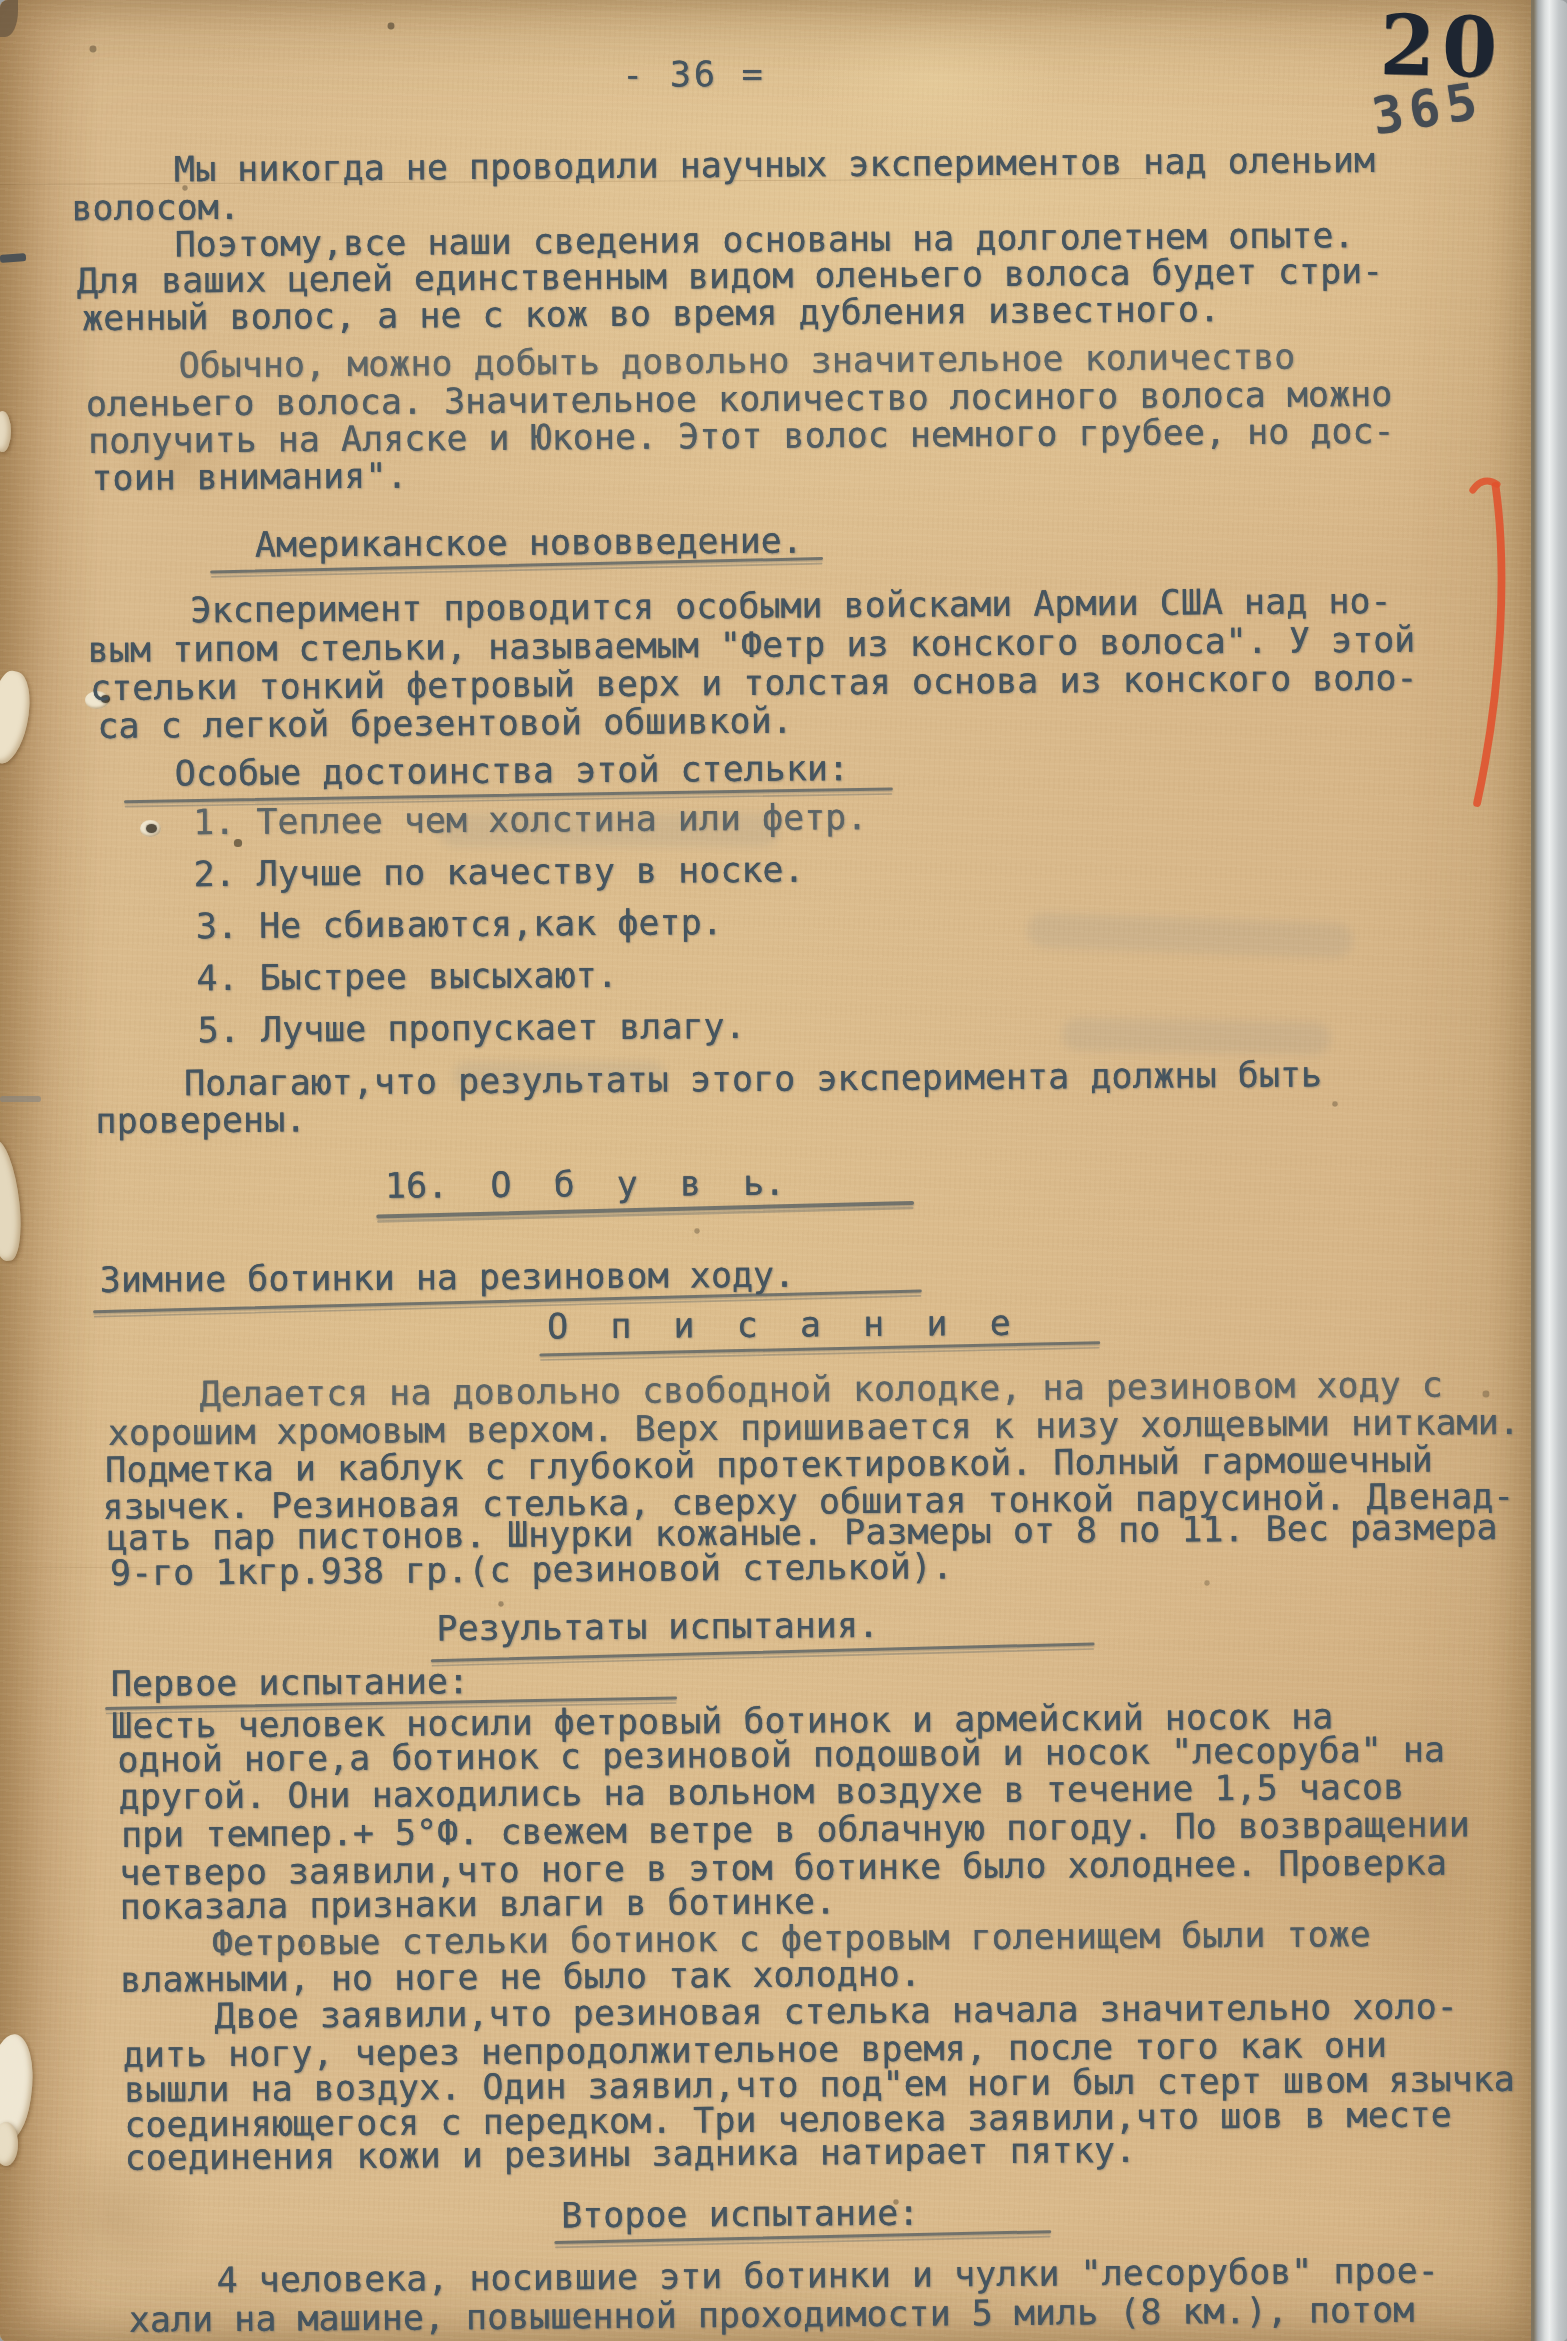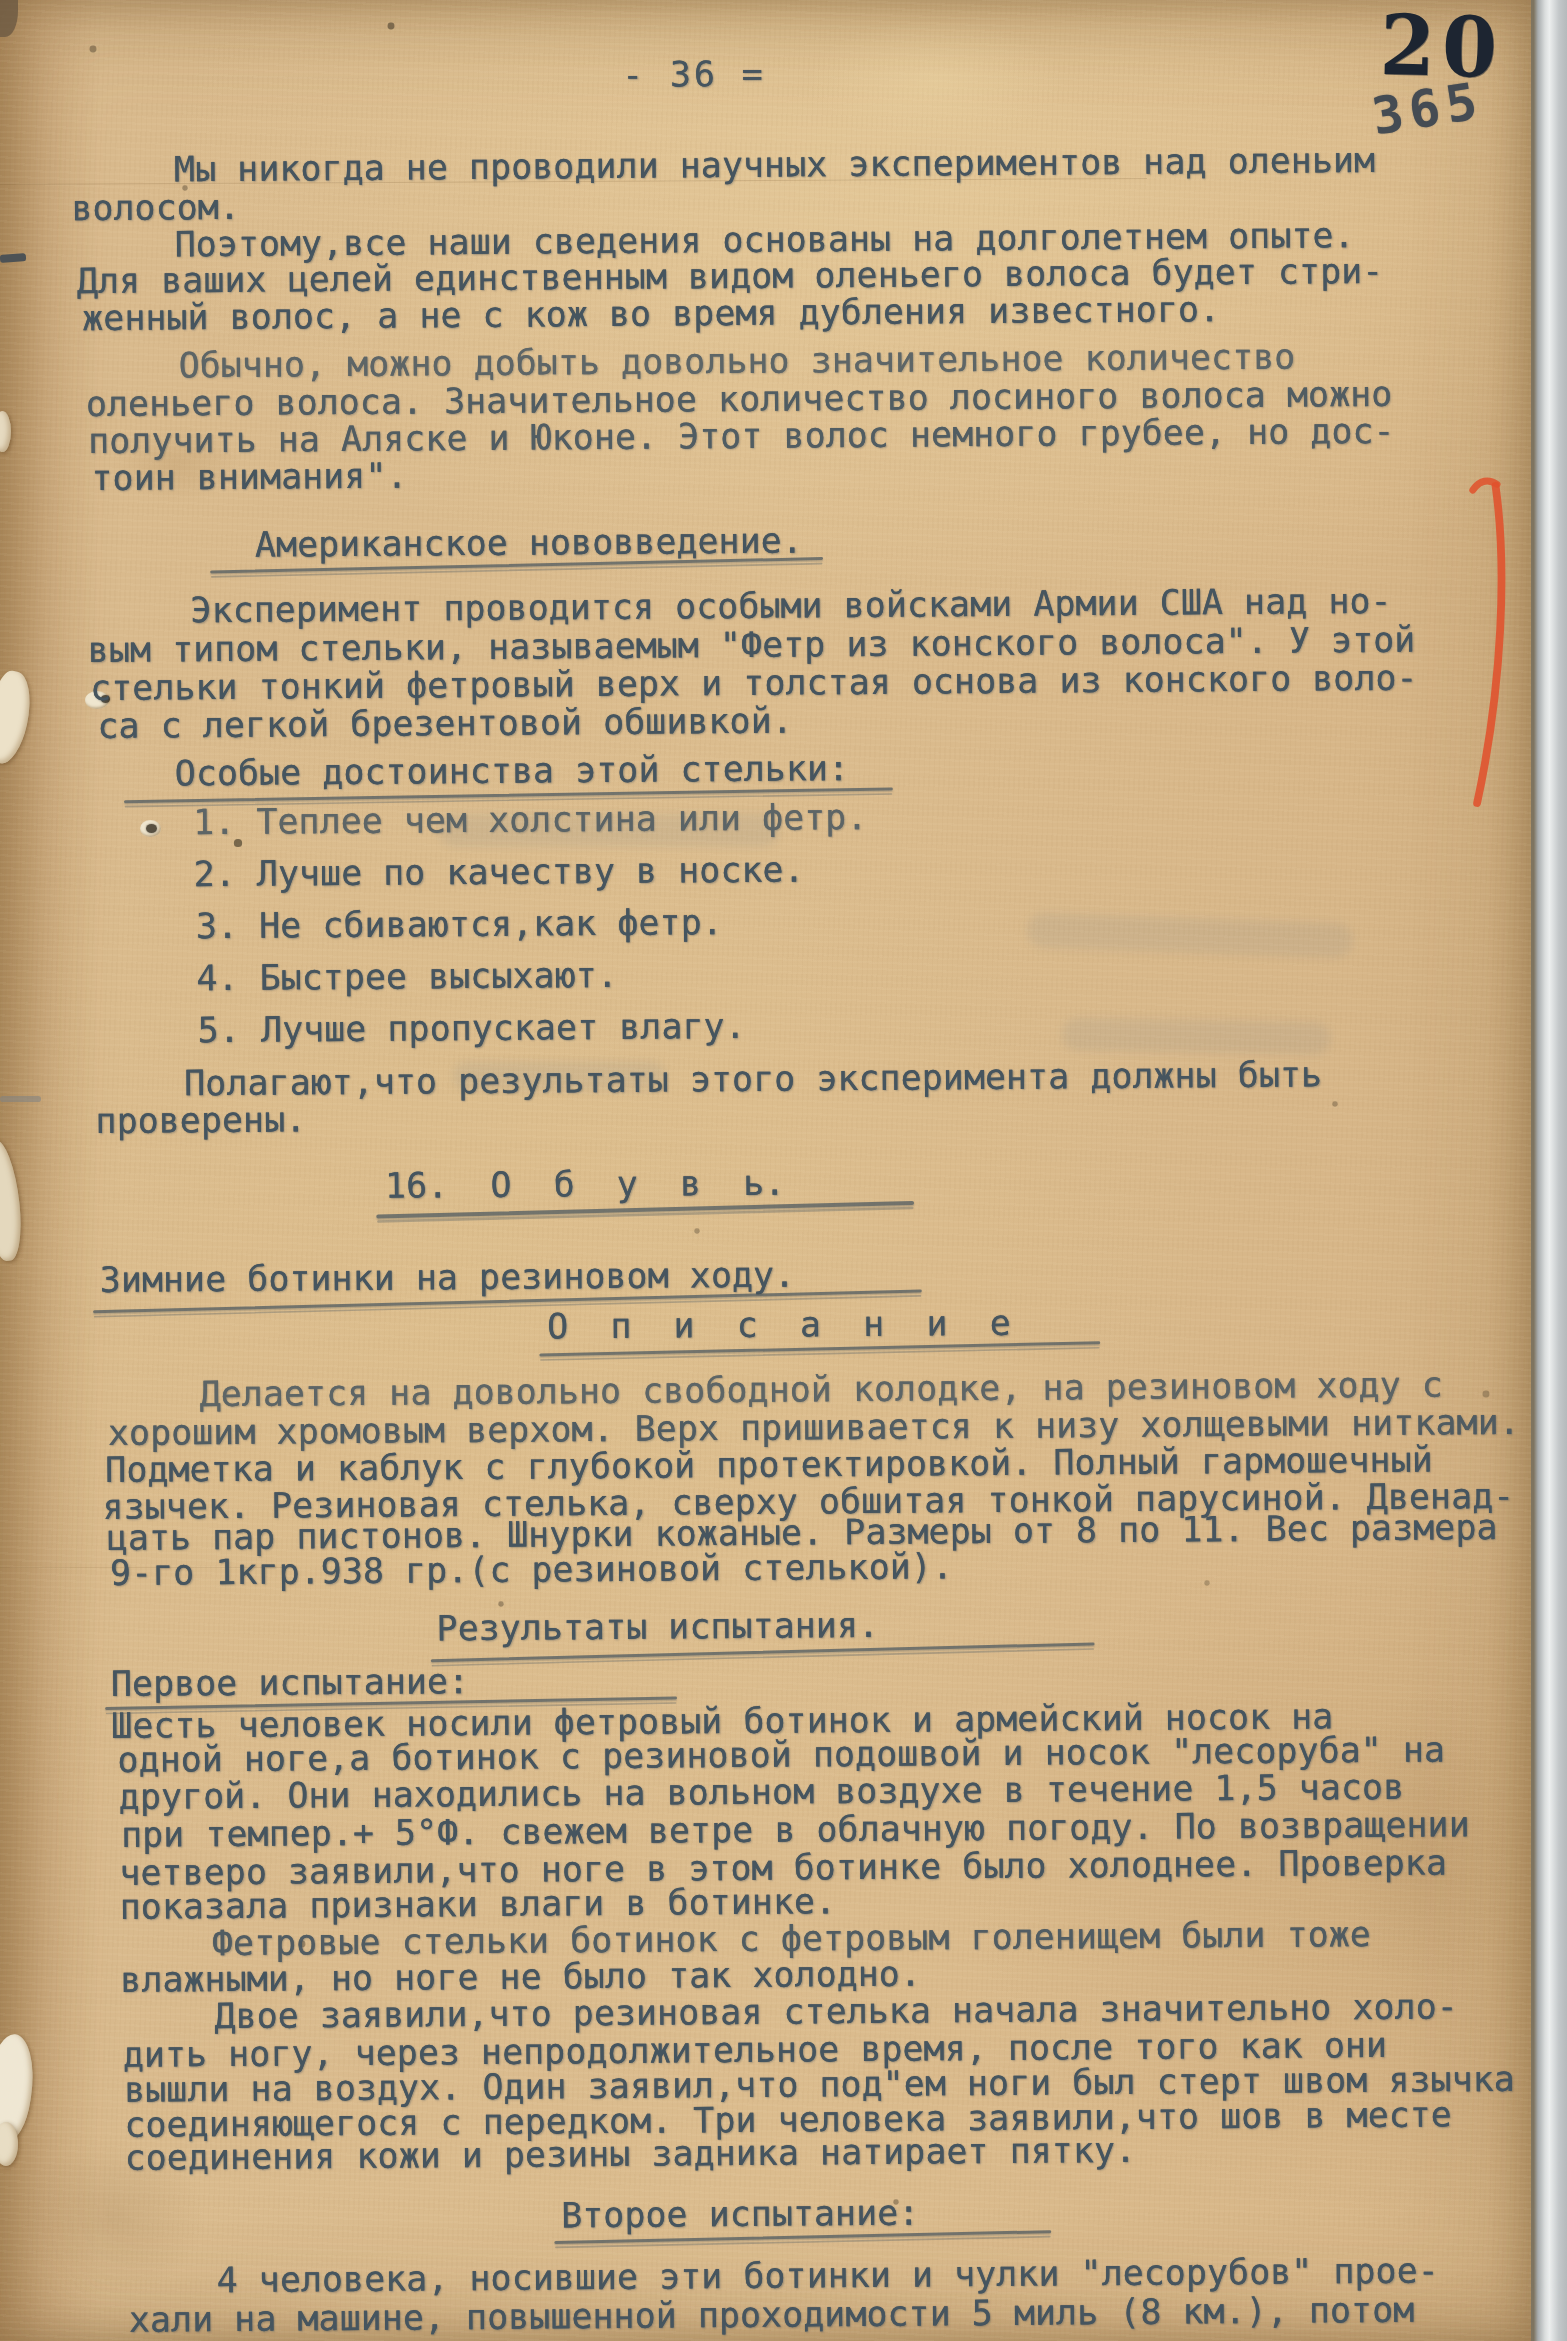--- a/index.html
+++ b/index.html
@@ -1,17 +1,17 @@
 <!DOCTYPE html>
 <html style="font-size:11.3px"><head>
 <meta charset="utf-8">
 <style>
   html,body{margin:0;padding:0;background:#9b9fa1;}
   #stage{position:relative;width:1568px;height:2342px;overflow:hidden;
-         font-family:"DejaVu Sans Mono", monospace;}
+         font-family:"DejaVu Sans Mono", monospace;border-radius:8px;}
   
   #paper{position:absolute;left:0;top:0;width:1531px;height:2342px;
     background:
       radial-gradient(1133px 637px at 62% 8%, rgba(238,214,164,.45), rgba(238,214,164,0) 70%),
       radial-gradient(991px 850px at 30% 55%, rgba(225,195,140,.35), rgba(225,195,140,0) 75%),
       radial-gradient(637px 496px at 92% 80%, rgba(170,130,80,.18), rgba(170,130,80,0) 70%),
       linear-gradient(90deg, #c6a374 0px, #d3b184 42px, #d9ba8d 99px, #dbbc8e 50%, #d7b688 88%, #cfae80 100%),
       #d8b78a;
     box-shadow: inset 0 0 113px rgba(115,82,42,.30), inset 28px 0 64px rgba(110,78,40,.28),
                 inset -12.7px 0 28px rgba(120,90,50,.25);}

